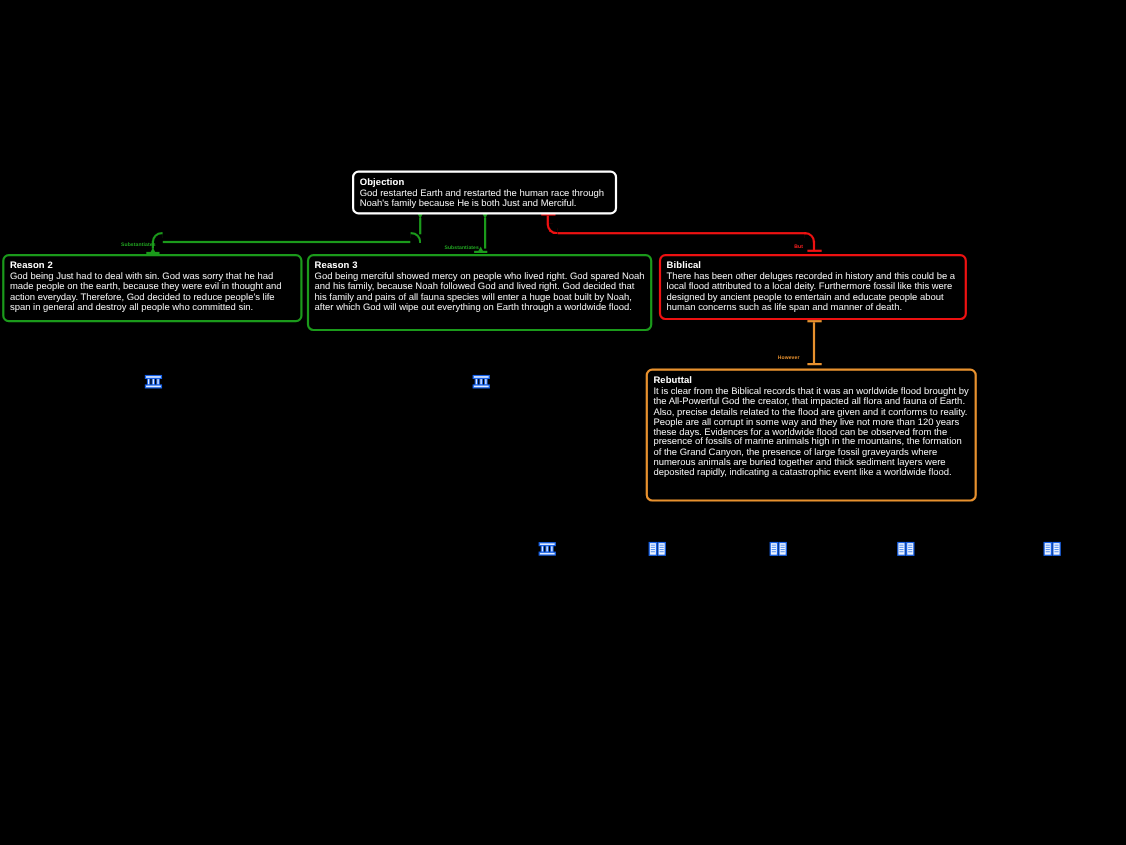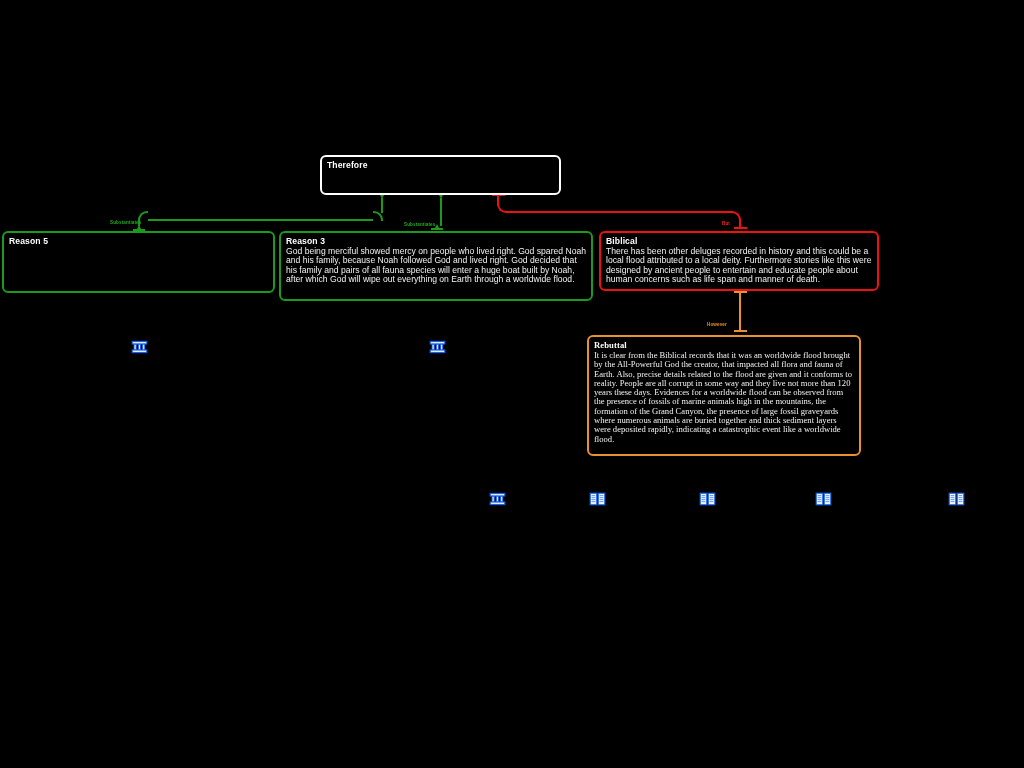--- a/index.html
+++ b/index.html
@@ -33,21 +33,21 @@
     font-size:8.6px;
     line-height:9.3px;
     color:#f2f2f2;
     text-align:left;
   }
 
   #node-contention{left:320px;top:155px;width:241px;height:40px;border-color:#ffffff;}
   #node-reason1  {left:2px;  top:231px;width:273px;height:62px;border-color:#1b9a1b;}
   #node-reason2  {left:279px;top:231px;width:314px;height:70px;border-color:#1b9a1b;}
   #node-objection{left:599px;top:231px;width:280px;height:60px;border-color:#ee1111;}
-  #node-rebuttal {left:587px;top:335px;width:274px;height:121px;border-color:#e8912e;font-family:Liberation Serif, serif;}
+  #node-rebuttal {left:587px;top:335px;width:301px;height:121px;border-color:#e8912e;}
 
   
   .seg{position:absolute;}
   .seg.v{width:2px;}
   .seg.h{height:2px;}
   .green{background:#1b9a1b;}
   .red{background:#ee1111;}
   .orange{background:#e8912e;}
 
   .corner{position:absolute;width:10px;height:10px;border-style:solid;border-width:0;box-sizing:border-box;}
@@ -111,35 +111,37 @@
   <div class="seg v red" style="left:739px;top:219px;height:9px;"></div>
   <div class="bar red" style="left:734px;top:227px;width:13px;"></div>
   <div class="conn-label lbl-red" style="left:722px;top:221px;">But</div>
 
   <div class="bar orange" style="left:734px;top:291px;width:13px;"></div>
   <div class="seg v orange" style="left:739px;top:293px;height:38px;"></div>
   <div class="bar orange" style="left:734px;top:330px;width:13px;"></div>
   <div class="conn-label lbl-orange" style="left:707px;top:322px;">However</div>
 
   <div class="node" id="node-contention">
-    <div class="n-title">Therefore</div>
+    <div class="n-title">Objection</div>
+    <div class="n-body">God restarted Earth and restarted the human race through Noah's family because He is both Just and Merciful.</div>
   </div>
 
   <div class="node" id="node-reason1">
-    <div class="n-title">Reason 5</div>
+    <div class="n-title">Reason 2</div>
+    <div class="n-body">God being Just had to deal with sin. God was sorry that he had made people on the earth, because they were evil in thought and action everyday. Therefore, God decided to reduce people's life span in general and destroy all people who committed sin.</div>
   </div>
 
   <div class="node" id="node-reason2">
     <div class="n-title">Reason 3</div>
     <div class="n-body">God being merciful showed mercy on people who lived right. God spared Noah and his family, because Noah followed God and lived right. God decided that his family and pairs of all fauna species will enter a huge boat built by Noah, after which God will wipe out everything on Earth through a worldwide flood.</div>
   </div>
 
   <div class="node" id="node-objection">
     <div class="n-title">Biblical</div>
-    <div class="n-body">There has been other deluges recorded in history and this could be a local flood attributed to a local deity. Furthermore stories like this were designed by ancient people to entertain and educate people about human concerns such as life span and manner of death.</div>
+    <div class="n-body">There has been other deluges recorded in history and this could be a local flood attributed to a local deity. Furthermore fossil like this were designed by ancient people to entertain and educate people about human concerns such as life span and manner of death.</div>
   </div>
 
   <div class="node" id="node-rebuttal">
     <div class="n-title">Rebuttal</div>
     <div class="n-body">It is clear from the Biblical records that it was an worldwide flood brought by the All-Powerful God the creator, that impacted all flora and fauna of Earth. Also, precise details related to the flood are given and it conforms to reality. People are all corrupt in some way and they live not more than 120 years these days. Evidences for a worldwide flood can be observed from the presence of fossils of marine animals high in the mountains, the formation of the Grand Canyon, the  presence of large fossil graveyards where numerous animals are buried together and thick sediment layers were deposited rapidly, indicating a catastrophic event like a worldwide flood.</div>
   </div>
 
   <div class="marker" style="left:131px;top:339px;">
     <svg viewBox="0 0 17 16" xmlns="http://www.w3.org/2000/svg">
       <rect x="1.2" y="2.4" width="14.6" height="2.6" fill="#dfeaff" stroke="#1560e8" stroke-width="1.1"></rect>

